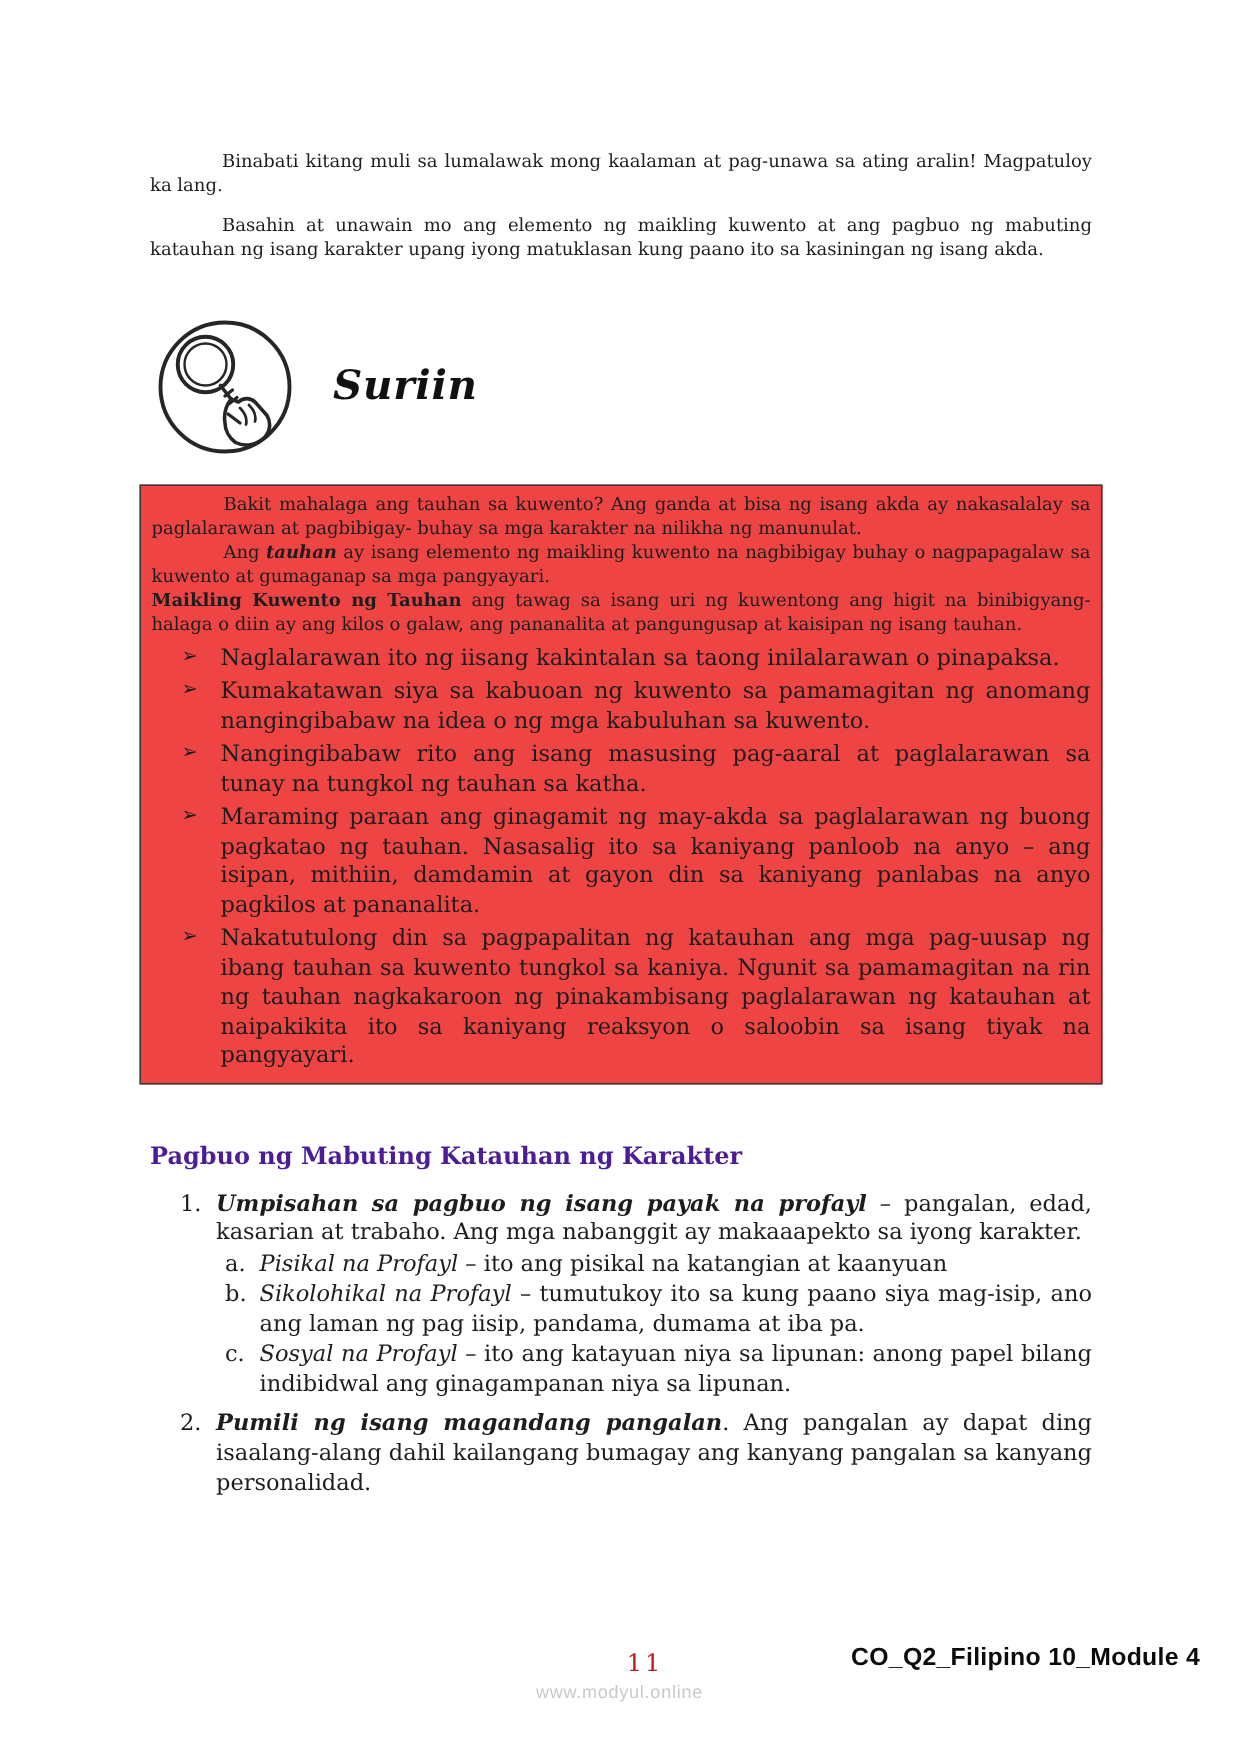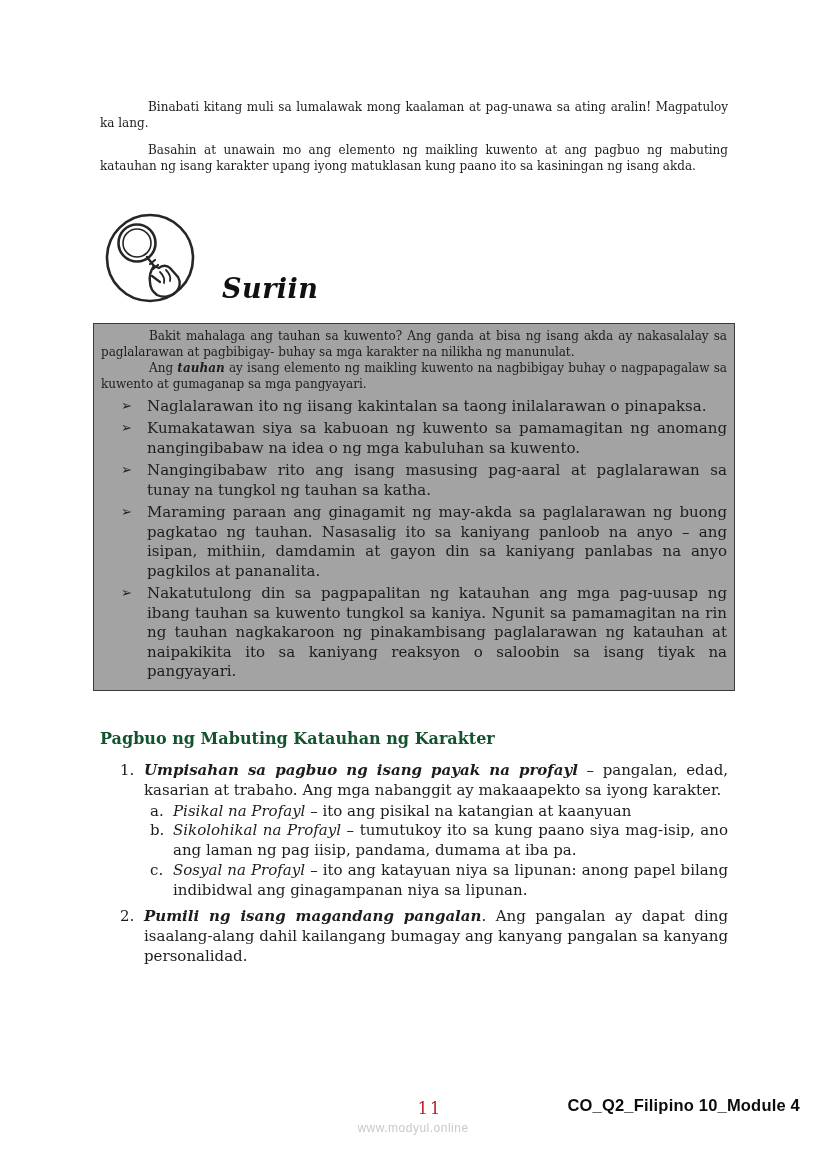--- a/index.html
+++ b/index.html
@@ -8,50 +8,50 @@
     width:826px; height:1169px; position:relative; overflow:hidden;
     font-family:"DejaVu Serif", serif; color:#1d1d1d;
   }
   .page { position:absolute; inset:0; background:#fff; }
   .content { position:absolute; left:100px; top:100px; width:628px; }
   p.body { font-size:12px; line-height:1.33; text-align:justify; }
   .indent { text-indent:48px; }
   .gap-sm { margin-top:11px; }
 
   
-  .suriin-row { display:flex; align-items:flex-end; margin-top:37px; margin-left:4px; }
+  .suriin-row { display:flex; align-items:center; margin-top:37px; margin-left:4px; }
   .suriin-icon { width:92px; height:92px; flex:0 0 auto; }
   .suriin-title {
     font-size:27px; font-weight:bold; font-style:italic;
     margin-left:26px; letter-spacing:0.5px; color:#111;
   }
 
   
   .info-box {
     margin-top:19px; margin-left:-7px; margin-right:-7px;
-    border:1.5px solid #3a3a3a; background:#a3a3a3;
+    border:1.5px solid #3a3a3a; background:#ef4444;
     padding:5px 7px 8px 7px;
   }
   .info-box p.body { margin:0; }
   .box-subheading {
     font-size:15.5px; font-weight:bold; font-style:italic;
     margin-top:16px; margin-bottom:6px; color:#111;
   }
   .b { font-weight:bold; }
   .bi { font-weight:bold; font-style:italic; }
   .i { font-style:italic; }
 
   
   .bullets { list-style:none; margin-top:4px; padding-left:20px; }
   .bullet { display:flex; font-size:15px; line-height:1.3; margin-top:3px; }
   .bullet .marker { width:26px; flex:0 0 auto; font-size:13px; padding-top:1px; color:#1d1d1d; }
   .bullet .btext { flex:1; text-align:justify; }
 
   
-  .section-heading { font-size:16px; font-weight:bold; margin-top:38px; color:#14532d; }
+  .section-heading { font-size:16px; font-weight:bold; margin-top:38px; color:#4c1d95; }
   .num-list { list-style:none; margin-top:13px; padding-left:20px; }
   .num-item { display:flex; font-size:15px; line-height:1.33; margin-top:6px; }
   .num-item .num { width:24px; flex:0 0 auto; }
   .num-item .itext { flex:1; text-align:justify; }
   .sub-list { list-style:none; padding-left:6px; margin-top:1px; }
   .sub-item { display:flex; font-size:15px; line-height:1.33; }
   .sub-item .letter { width:23px; flex:0 0 auto; }
   .sub-item .stext { flex:1; text-align:justify; }
 
   
@@ -92,20 +92,21 @@
         <path class="icon-stroke" stroke-width="2.2" d="M48,64 L56,70"></path>
       </svg>
       <div class="suriin-title">Suriin</div>
     </div>
 
     <div class="info-box">
       <p class="body indent">Bakit mahalaga ang tauhan sa kuwento? Ang ganda at bisa ng isang akda ay nakasalalay sa paglalarawan at pagbibigay- buhay sa mga karakter na nilikha ng manunulat.</p>
       <p class="body indent"><span>Ang </span><span class="bi">tauhan</span><span> ay isang elemento ng maikling kuwento na nagbibigay buhay o nagpapagalaw sa kuwento at gumaganap sa mga pangyayari.</span></p>
 
 
+      <p class="body"><span class="b">Maikling Kuwento ng Tauhan</span><span> ang tawag sa isang uri ng kuwentong ang higit na binibigyang-halaga o diin ay ang kilos o galaw, ang pananalita at pangungusap at kaisipan ng isang tauhan.</span></p>
 
       <ul class="bullets">
         <li class="bullet">
           <span class="marker">➢</span>
           <span class="btext">Naglalarawan ito ng iisang kakintalan sa taong inilalarawan o pinapaksa.</span>
         </li>
         <li class="bullet">
           <span class="marker">➢</span>
           <span class="btext">Kumakatawan siya sa kabuoan ng kuwento sa pamamagitan ng anomang nangingibabaw na idea o ng mga kabuluhan sa kuwento.</span>
         </li>

